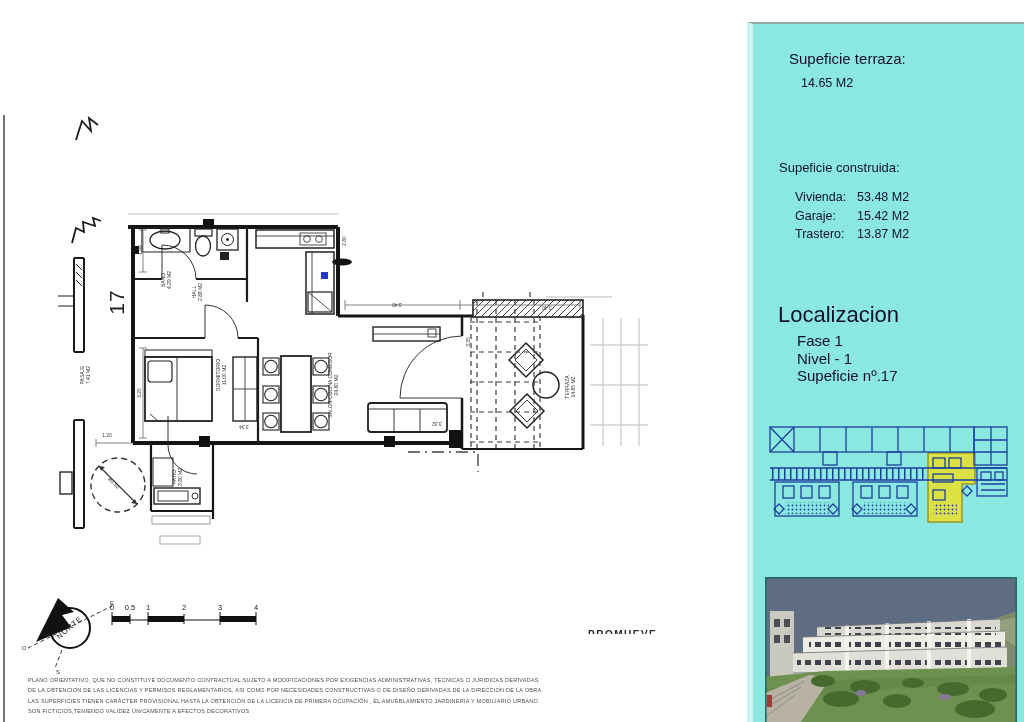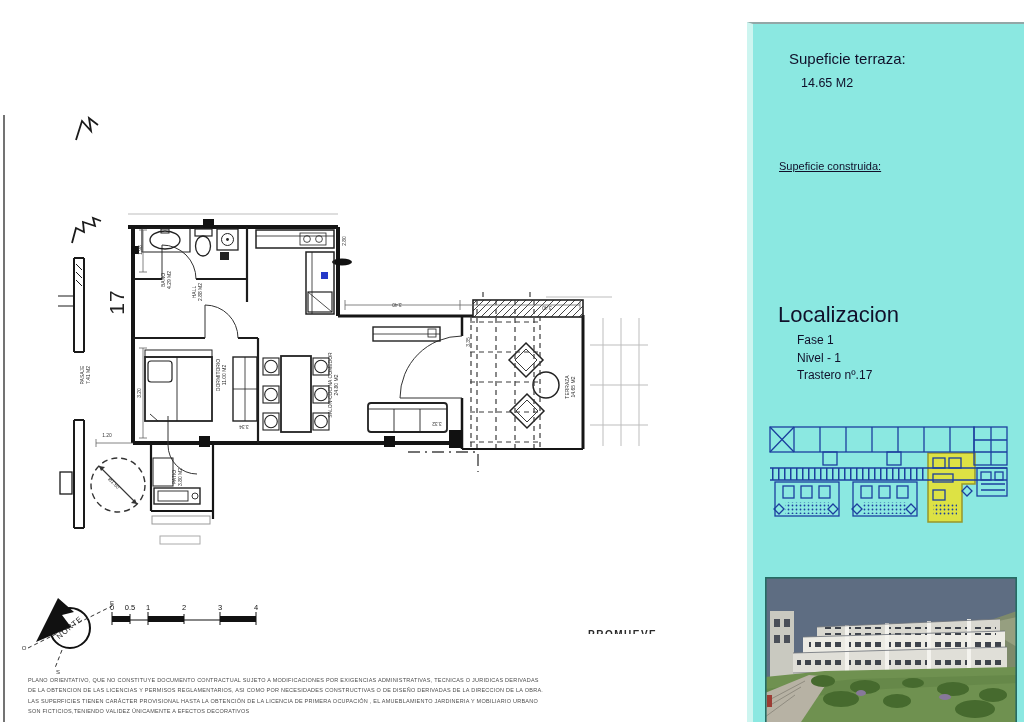--- a/index.html
+++ b/index.html
@@ -14,27 +14,27 @@
   #promueve-clip{position:absolute;left:588px;top:628px;width:80px;height:6px;overflow:hidden;}
   #promueve-clip span{font-size:10px;font-weight:bold;color:#2b2b2b;letter-spacing:1.5px;line-height:13px;display:block;}
   #disclaimer{position:absolute;left:28px;top:675px;width:520px;}
   #disclaimer div{font-size:5.5px;line-height:10.4px;color:#4c4c4c;letter-spacing:.25px;white-space:nowrap;}
   
   #sidebar{position:absolute;left:747px;top:22px;width:323px;height:707px;background:#8be8e1;
            border-left:6px solid #cdf5f0;border-top:2px solid #93a7a7;box-sizing:border-box;color:#10102a;}
   .sb-abs{position:absolute;white-space:nowrap;}
   #terraza-title{left:36px;top:26px;font-size:15px;}
   #terraza-value{left:48px;top:52px;font-size:12.5px;}
-  #construida-title{left:26px;top:136px;font-size:11px;text-decoration:underline;}
+  #construida-title{left:26px;top:136px;font-size:13px;}
   #construida-rows{left:42px;top:164px;}
   .c-row{font-size:12.5px;line-height:18.5px;}
   .c-row .c-label{display:inline-block;width:62px;}
   #loc-title{left:25px;top:278px;font-size:22px;}
   #loc-rows{left:44px;top:308px;}
-  .loc-row{font-size:12px;line-height:17.5px;}
+  .loc-row{font-size:15px;line-height:17.5px;}
   #keyplan{position:absolute;left:14px;top:400px;}
   #photo{position:absolute;left:12px;top:553px;}
 </style>
 </head>
 <body>
 
 <div id="stage">
 
   <svg id="plan-svg" width="746" height="722" viewBox="0 0 746 722">
     <defs>
@@ -319,26 +319,31 @@
       <div>DE LA OBTENCION DE LAS LICENCIAS Y PERMISOS REGLAMENTARIOS, ASI COMO POR NECESIDADES CONSTRUCTIVAS  O DE DISEÑO DERIVADAS DE LA DIRECCION DE LA OBRA.</div>
       <div>LAS SUPERFICIES TIENEN CARÁCTER PROVISIONAL HASTA LA OBTENCIÓN DE LA LICENCIA DE PRIMERA OCUPACIÓN , EL AMUEBLAMIENTO JARDINERIA Y MOBILIARIO URBANO</div>
       <div>SON FICTICIOS,TENIENDO VALIDEZ ÚNICAMENTE  A EFECTOS DECORATIVOS</div>
     </div>
 
   <aside id="sidebar">
     <div class="sb-abs" id="terraza-title">Supeficie terraza:</div>
     <div class="sb-abs" id="terraza-value">14.65 M2</div>
 
     <div class="sb-abs" id="construida-title">Supeficie construida:</div>
+    <div class="sb-abs" id="construida-rows">
+        <div class="c-row"><span class="c-label">Vivienda:</span><span class="c-val">53.48 M2</span></div>
+        <div class="c-row"><span class="c-label">Garaje:</span><span class="c-val">15.42 M2</span></div>
+        <div class="c-row"><span class="c-label">Trastero:</span><span class="c-val">13.87 M2</span></div>
+      </div>
 
     <div class="sb-abs" id="loc-title">Localizacion</div>
     <div class="sb-abs" id="loc-rows">
         <div class="loc-row">Fase 1</div>
         <div class="loc-row">Nivel - 1</div>
-        <div class="loc-row">Trastero nº.17</div>
+        <div class="loc-row">Supeficie nº.17</div>
       </div>
 
     <svg id="keyplan" width="243" height="106" viewBox="0 0 243 106">
       <defs>
         <pattern id="kdots" patternUnits="userSpaceOnUse" width="4" height="4">
           <circle cx="1.5" cy="1.5" r="0.9" fill="#1c3f9e"></circle>
         </pattern>
       </defs>
       <polygon points="161,29 208,29 208,60 195,60 195,98 161,98" fill="#dde244" stroke="#97972b" stroke-width="1.5"></polygon>
       <g stroke="#1c3f9e" fill="none" stroke-width="1.3">

